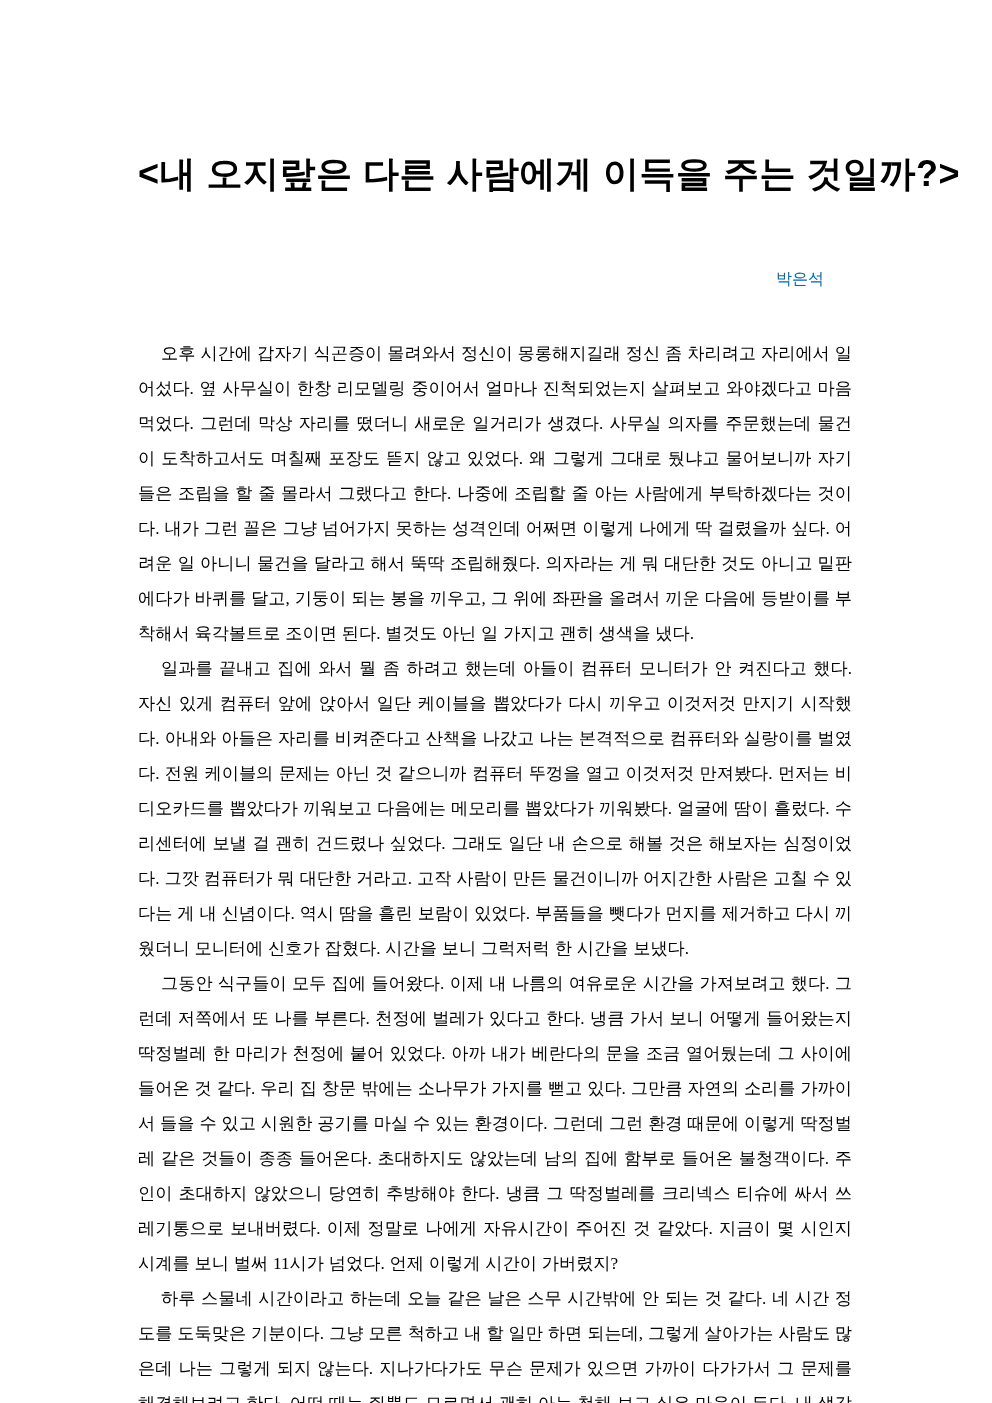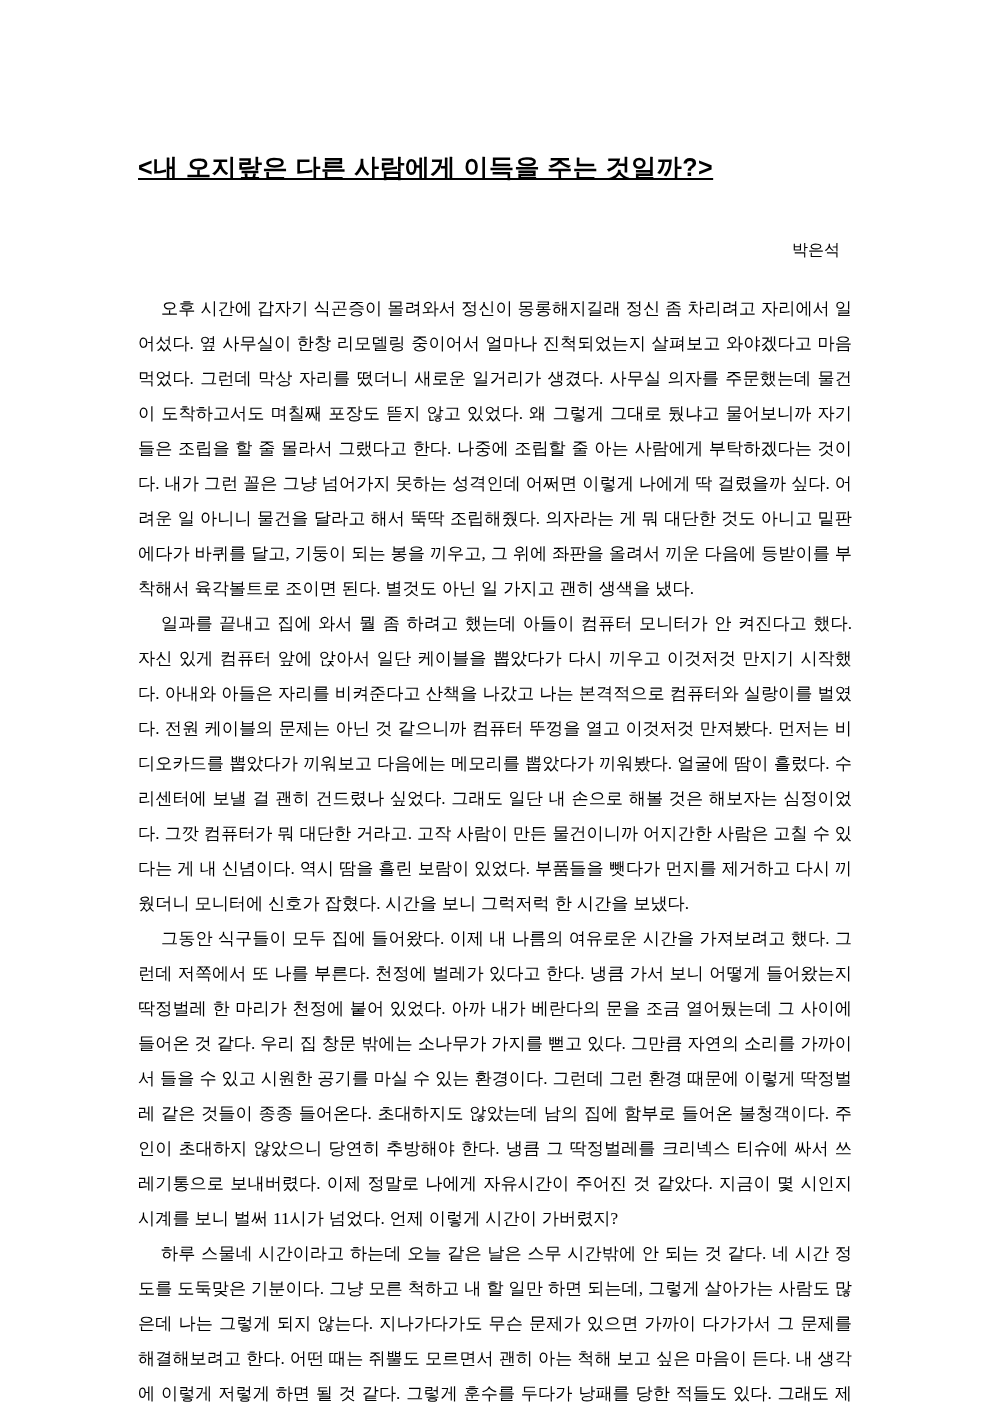--- a/index.html
+++ b/index.html
@@ -24,37 +24,36 @@
     left: 138px;
     top: 0;
     width: 714px;
   }
 
   .doc-title {
     margin: 0;
     padding: 0;
     font-family: "Liberation Sans", "DejaVu Sans", sans-serif;
     font-weight: bold;
-    font-size: 25px;
+    font-size: 36px;
     line-height: 1.2;
     color: #000000;
     text-align: left;
     letter-spacing: 0.5px;
     padding-top: 152px;
     white-space: nowrap;
-    text-decoration: underline;
   }
 
   .author-line {
-    margin: 0;
+    margin: 16px;
     padding: 0;
     font-family: "Liberation Serif", "DejaVu Serif", serif;
     font-size: 16px;
     line-height: 1.2;
-    color: #000000;
+    color: #0369a1;
     text-align: right;
     padding-top: 58px;
     padding-right: 12px;
   }
 
   .article {
     padding-top: 32px;
   }
 
   .para {

